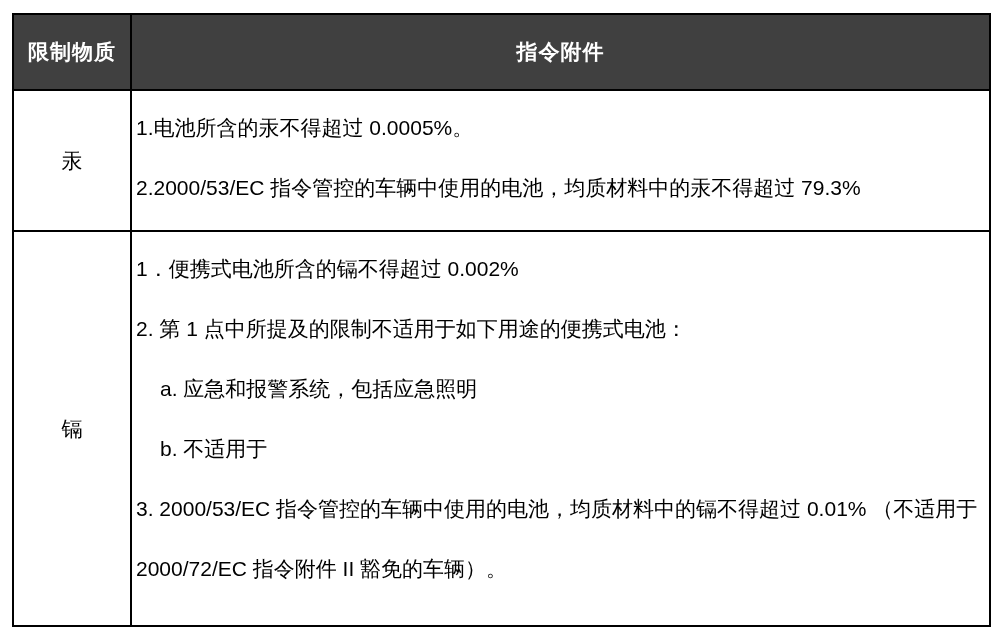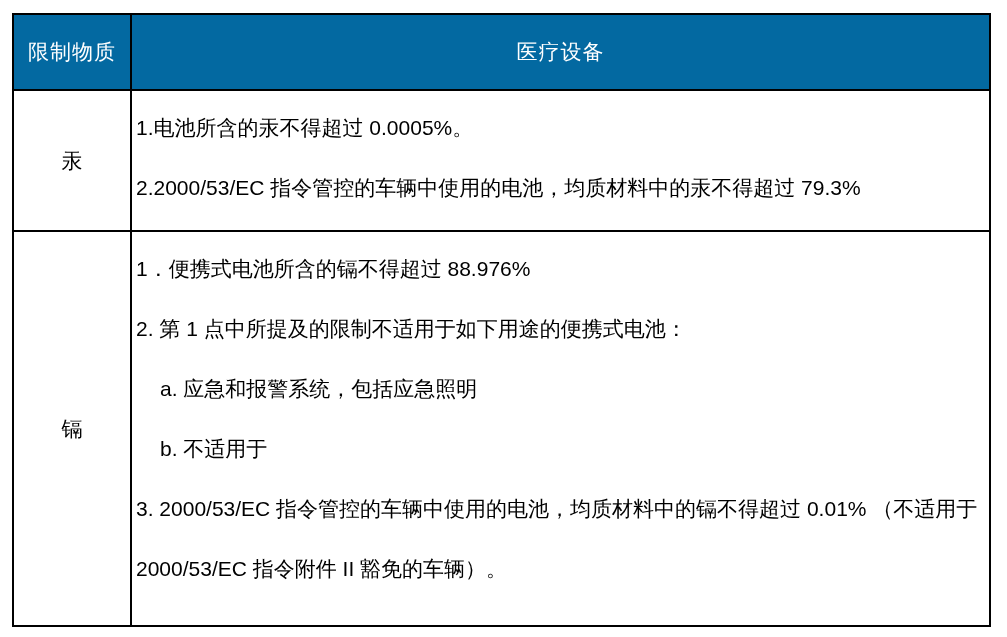--- a/index.html
+++ b/index.html
@@ -24,23 +24,23 @@
     top: 13px;
     width: 979px;
     border-collapse: collapse;
     table-layout: fixed;
   }
   .restriction-table th,
   .restriction-table td {
     border: 2px solid #000000;
   }
   .restriction-table thead th {
-    background: #0369a1;
+    background: #404040;
     color: #ffffff;
-    font-weight: normal;
+    font-weight: bold;
     font-size: 21px;
     height: 72px;
     text-align: center;
     vertical-align: middle;
     letter-spacing: 1px;
   }
   col.col-substance { width: 118px; }
   .substance-cell {
     text-align: center;
     vertical-align: middle;
@@ -68,37 +68,37 @@
 
 <div class="page">
   <table class="restriction-table">
     <colgroup>
       <col class="col-substance">
       <col class="col-requirements">
     </colgroup>
     <thead>
       <tr>
         <th>限制物质</th>
-        <th>医疗设备</th>
+        <th>指令附件</th>
       </tr>
     </thead>
     <tbody>
       <tr class="row-mercury">
         <td class="substance-cell">汞</td>
         <td class="req-cell">
           <p class="req-line">1.电池所含的汞不得超过 0.0005%。</p>
           <p class="req-line">2.2000/53/EC 指令管控的车辆中使用的电池，均质材料中的汞不得超过 79.3%</p>
         </td>
       </tr>
       <tr class="row-cadmium">
         <td class="substance-cell">镉</td>
         <td class="req-cell">
-          <p class="req-line">1．便携式电池所含的镉不得超过 88.976%</p>
+          <p class="req-line">1．便携式电池所含的镉不得超过 0.002%</p>
           <p class="req-line">2. 第 1 点中所提及的限制不适用于如下用途的便携式电池：</p>
           <p class="req-line indent">a. 应急和报警系统，包括应急照明</p>
           <p class="req-line indent">b. 不适用于</p>
           <p class="req-line">3. 2000/53/EC 指令管控的车辆中使用的电池，均质材料中的镉不得超过 0.01% （不适用于</p>
-          <p class="req-line">2000/53/EC 指令附件 II 豁免的车辆）。</p>
+          <p class="req-line">2000/72/EC 指令附件 II 豁免的车辆）。</p>
         </td>
       </tr>
     </tbody>
   </table>
 </div>
 
 </body></html>

